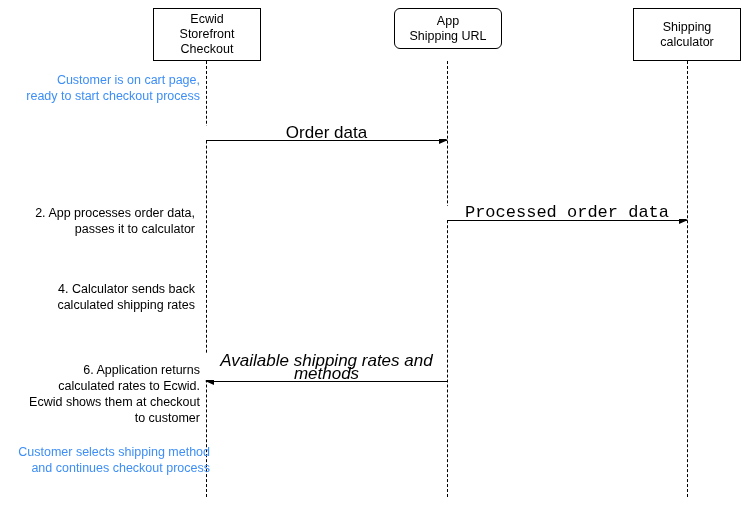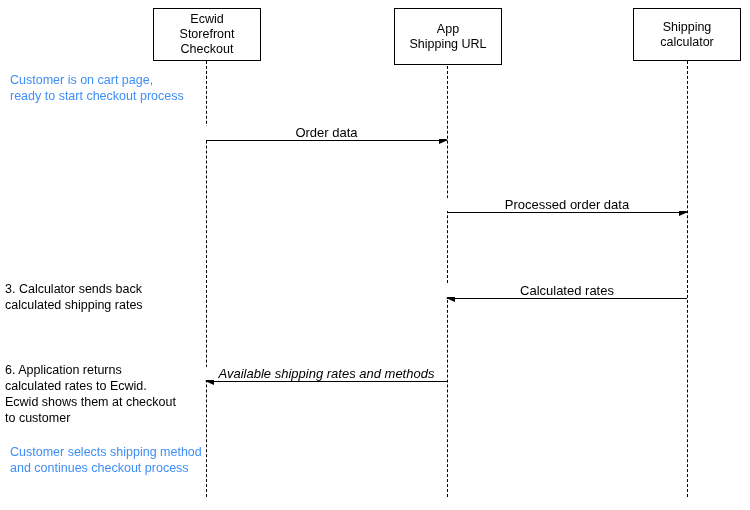--- a/index.html
+++ b/index.html
@@ -40,20 +40,21 @@
     border-left: 1px dashed #000000;
     z-index: 1;
   }
   .note {
     position: absolute;
     font-size: 12.5px;
     line-height: 16px;
     white-space: pre-line;
     color: #000000;
     z-index: 2;
+    text-align: right;
   }
   .note.blue {
     color: #3d8ef7;
   }
   .msg {
     position: absolute;
     height: 20px;
     z-index: 2;
   }
   .msg .shaft {
@@ -81,77 +82,74 @@
     left: -1px;
     margin-top: -4.5px;
     border-right: 9px solid #000000;
   }
   .msg .caption {
     position: absolute;
     left: 0;
     right: 0;
     bottom: 11px;
     text-align: center;
-    font-size: 13px;
+    font-size: 17px;
     line-height: 13px;
     color: #000000;
     background: #ffffff;
     padding: 0 2px;
     box-sizing: border-box;
   }
 </style>
 </head>
 <body>
 
 <div id="canvas">
 
   <div class="lifeline-line" style="left:206px; top:61px; height:436px;"></div>
   <div class="lifeline-line" style="left:447px; top:61px; height:436px;"></div>
   <div class="lifeline-line" style="left:687px; top:61px; height:436px;"></div>
 
   <div class="lifeline-box" style="left:153px; top:8px; width:108px; height:53px;">Ecwid
 Storefront Checkout</div>
-  <div class="lifeline-box" style="left:394px; top:8px; width:108px; height:57px;">App
+  <div class="lifeline-box" style="left:394px; top:8px; width:108px; height:41px;border-radius:6px;">App
 Shipping URL</div>
   <div class="lifeline-box" style="left:633px; top:8px; width:108px; height:53px;">Shipping
 calculator</div>
 
   <div class="note blue" style="left:10px; top:72px; width:190px;">Customer is on cart page,
 ready to start checkout process</div>
 
 
+  <div class="note" style="left:5px; top:205px; width:190px;">2. App processes order data,
+passes it to calculator</div>
 
-  <div class="note" style="left:5px; top:281px; width:190px;">3. Calculator sends back
+  <div class="note" style="left:5px; top:281px; width:190px;">4. Calculator sends back
 calculated shipping rates</div>
 
   <div class="note" style="left:5px; top:362px; width:195px;">6. Application returns
 calculated rates to Ecwid.
 Ecwid shows them at checkout
 to customer</div>
 
   <div class="note blue" style="left:10px; top:444px; width:200px;">Customer selects shipping method
 and continues checkout process</div>
 
   <div class="msg" style="left:206px; top:130px; width:241px;">
     <div class="shaft"></div>
     <div class="head right"></div>
     <div class="caption">Order data</div>
   </div>
 
-  <div class="msg" style="left:447px; top:202px; width:240px;">
+  <div class="msg" style="left:447px; top:210px; width:240px;font-family:Liberation Mono, monospace;">
     <div class="shaft"></div>
     <div class="head right"></div>
     <div class="caption">Processed order data</div>
   </div>
 
-  <div class="msg" style="left:447px; top:288px; width:240px;">
-    <div class="shaft"></div>
-    <div class="head left"></div>
-    <div class="caption">Calculated rates</div>
-  </div>
 
   <div class="msg" style="left:206px; top:371px; width:241px;font-style:italic;">
     <div class="shaft"></div>
     <div class="head left"></div>
     <div class="caption">Available shipping rates and methods</div>
   </div>
 
 </div>
 
 </body></html>

